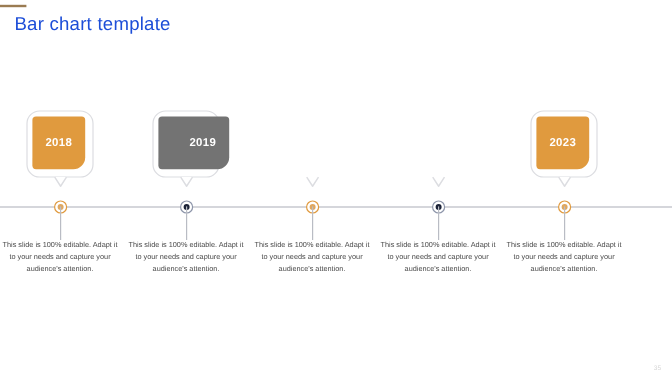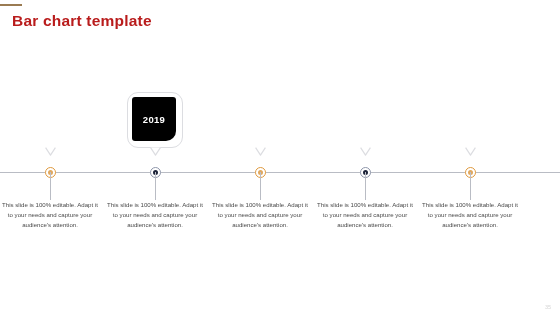--- a/index.html
+++ b/index.html
@@ -32,22 +32,22 @@
     height: 2px;
     background: #9a7b52;
   }
 
   
   #page-title {
     position: absolute;
     left: 12px;
     top: 12px;
     font-size: 15.5px;
-    font-weight: 700;
-    color: #b91c1c;
+    font-weight: 400;
+    color: #1d4ed8;
     letter-spacing: 0.2px;
     white-space: nowrap;
   }
 
   
   #timeline-axis {
     position: absolute;
     left: 0px;
     top: 172px;
     width: 560px;
@@ -84,21 +84,21 @@
     border-radius: 3px 3px 10px 3px;
     display: flex;
     align-items: center;
     justify-content: center;
     font-size: 9.5px;
     font-weight: 700;
     color: #ffffff;
     letter-spacing: 0.3px;
   }
   .card-inner.orange { background: #e09a3e; }
-  .card-inner.navy   { background: #000000; }
+  .card-inner.navy   { background: #737373; padding-left: 15px; }
 
   
   .card-pointer {
     position: absolute;
     left: 50%;
     margin-left: -5.5px;
     top: 55px;
     width: 11px;
     height: 9px;
   }
@@ -166,20 +166,23 @@
 <div id="slide">
 
   <div id="top-accent"></div>
 
   <div id="page-title">Bar chart template</div>
 
   <div id="timeline-axis"></div>
 
   <div id="columns">
       <div class="tl-col" style="left: 50px;">
+        <div class="card-shell">
+          <div class="card-inner orange">2018</div>
+        </div>
         <div class="card-pointer">
           <svg width="11" height="9" viewBox="0 0 11 9">
             <path d="M0.6 0.6 L5.5 8.2 L10.4 0.6" fill="#ffffff" stroke="#dcdde1" stroke-width="1.2" stroke-linejoin="round"></path>
           </svg>
         </div>
         <div class="marker orange">
           <div class="dot"></div>
         </div>
         <div class="connector"></div>
         <div class="col-text">This slide is 100% editable. Adapt it to your needs and capture your audience's attention.</div>
@@ -217,20 +220,23 @@
             <path d="M0.6 0.6 L5.5 8.2 L10.4 0.6" fill="#ffffff" stroke="#dcdde1" stroke-width="1.2" stroke-linejoin="round"></path>
           </svg>
         </div>
         <div class="marker navy">
           <div class="dot"></div>
         </div>
         <div class="connector"></div>
         <div class="col-text">This slide is 100% editable. Adapt it to your needs and capture your audience's attention.</div>
       </div>
       <div class="tl-col" style="left: 470px;">
+        <div class="card-shell">
+          <div class="card-inner orange">2023</div>
+        </div>
         <div class="card-pointer">
           <svg width="11" height="9" viewBox="0 0 11 9">
             <path d="M0.6 0.6 L5.5 8.2 L10.4 0.6" fill="#ffffff" stroke="#dcdde1" stroke-width="1.2" stroke-linejoin="round"></path>
           </svg>
         </div>
         <div class="marker orange">
           <div class="dot"></div>
         </div>
         <div class="connector"></div>
         <div class="col-text">This slide is 100% editable. Adapt it to your needs and capture your audience's attention.</div>

